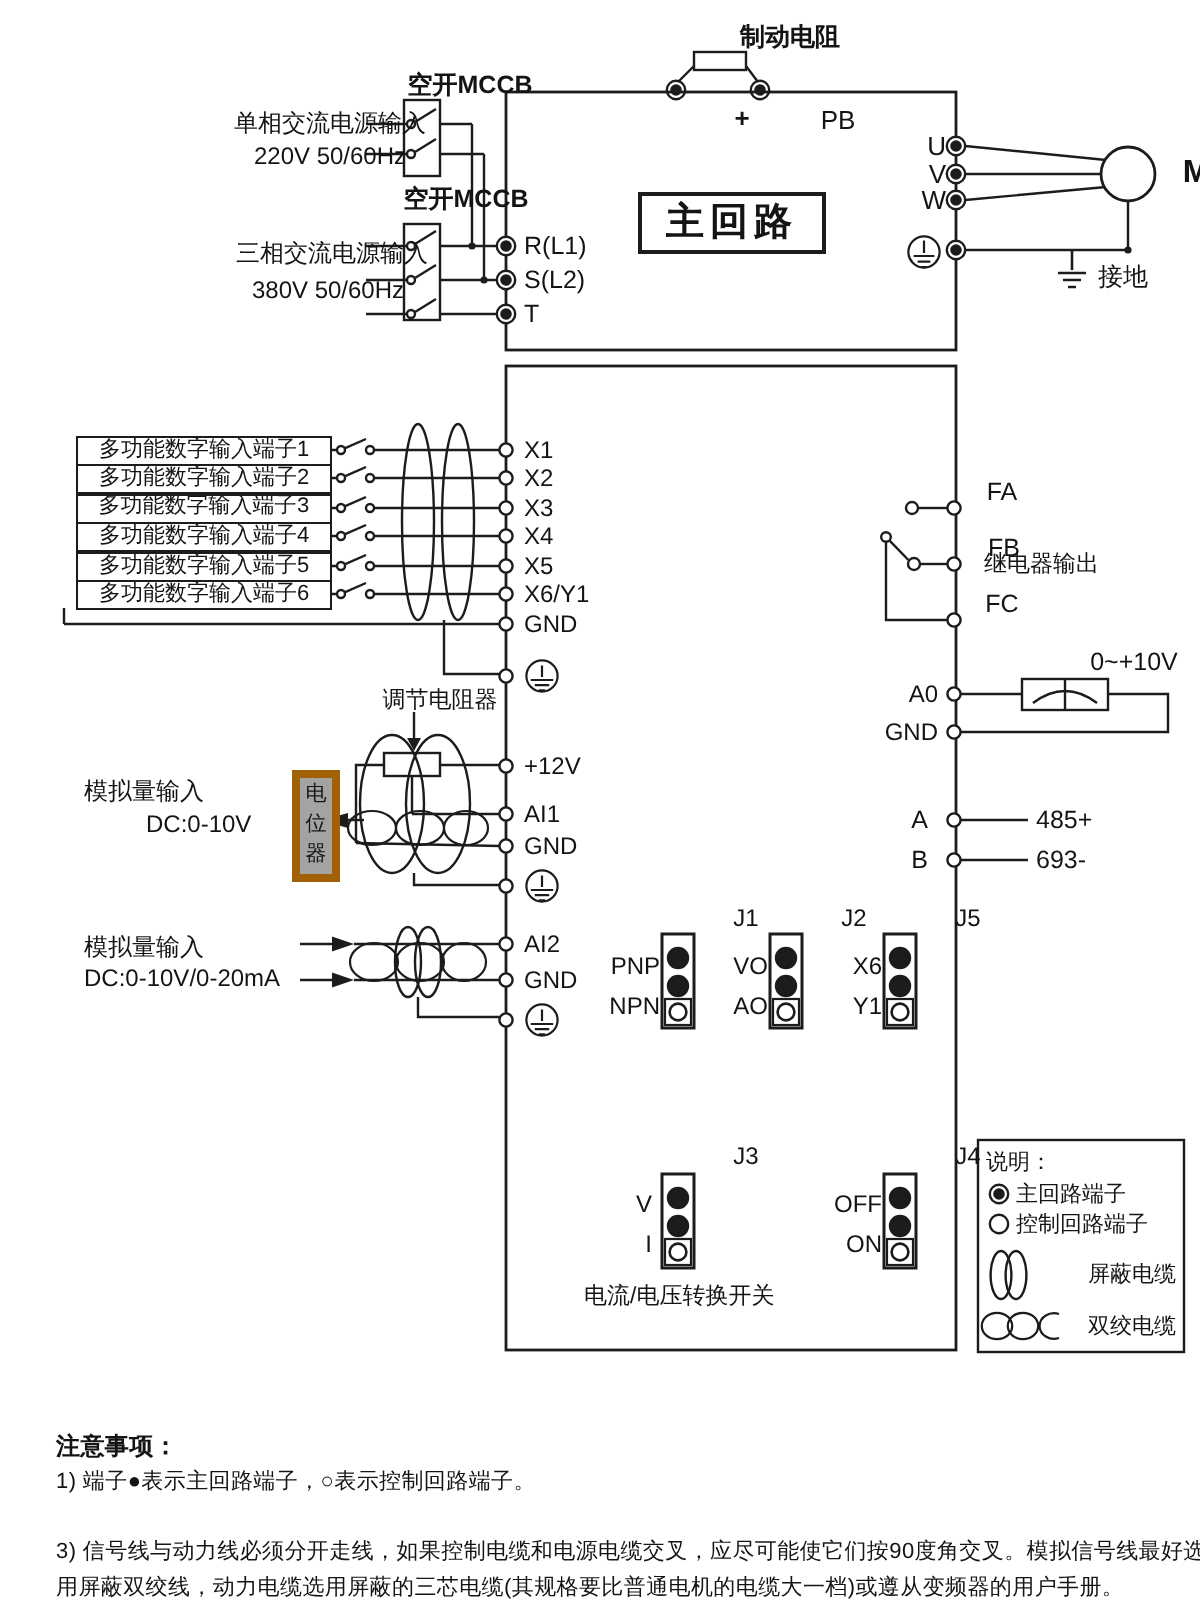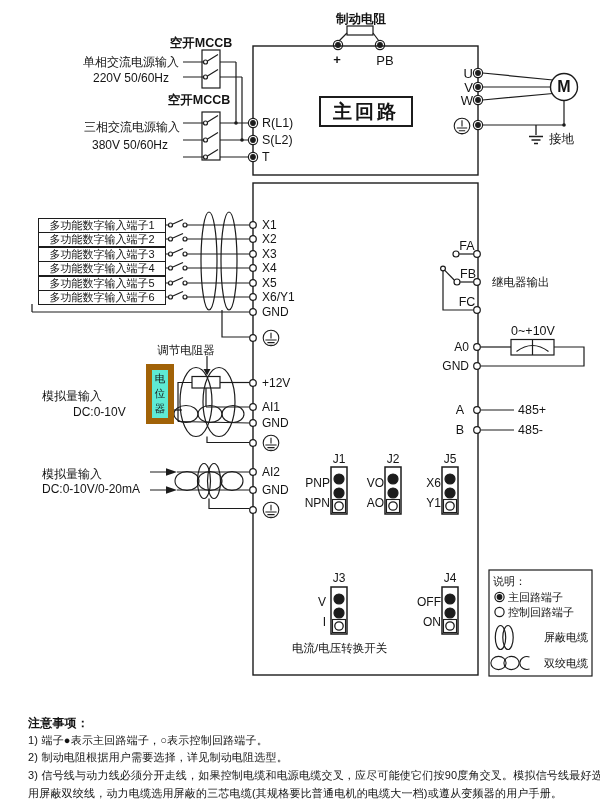--- a/index.html
+++ b/index.html
@@ -1,31 +1,31 @@
 <!DOCTYPE html>
 <html><head>
 <meta charset="utf-8">
 <style>
   html,body{margin:0;padding:0;background:#fff;}
   #stage{position:relative;width:600px;height:812px;background:#ffffff;overflow:hidden;
          font-family:"Liberation Sans","DejaVu Sans",sans-serif;color:#141414;}
   #wires{position:absolute;left:0;top:0;}
   .lbl{position:absolute;white-space:nowrap;color:#141414;}
-  .c{transform:translate(-50%,-50%);}
+  .c{transform:translate(-50%,-50%);margin-left:34px;}
   .l{transform:translate(0,-50%);}
   .r{transform:translate(-100%,-50%);} .s11{font-size:11px;} .s115{font-size:11.5px;}
   .s12{font-size:12px;} .s125{font-size:12.5px;} .s13{font-size:13px;}
   .bold{font-weight:bold;}
   .dibox{position:absolute;left:38px;width:126px;height:13px;border:1px solid #1c1c1c;
          font-size:11px;line-height:13px;text-align:center;background:#fff;overflow:hidden;}
   .title-box{position:absolute;border:2px solid #1c1c1c;text-align:center;font-weight:bold;background:#fff;}
   #main-title{left:319px;top:96px;width:90px;height:27px;font-size:19px;line-height:27px;letter-spacing:3px;}
   #ctrl-title{left:303px;top:193px;width:121px;height:30px;font-size:22px;line-height:30px;letter-spacing:2px;}
-  .potbox{position:absolute;left:146px;top:364px;width:16px;height:47px;border:6px solid #a16207;
-          font-size:10.5px;line-height:15px;text-align:center;word-break:break-all;background:#5eead4;padding-top:1px;}
+  .potbox{position:absolute;left:146px;top:385px;width:16px;height:47px;border:4px solid #a16207;
+          font-size:10.5px;line-height:15px;text-align:center;word-break:break-all;background:#a3a3a3;padding-top:1px;}
   .note{position:absolute;left:28px;font-size:11px;white-space:nowrap;letter-spacing:0.2px;}
 </style>
 </head>
 <body>
 
 <div id="stage">
 
 <svg id="wires" width="600" height="812" viewBox="0 0 600 812">
   <g stroke="#1c1c1c" stroke-width="1.2" fill="none">
 
@@ -322,21 +322,21 @@
 <div class="title-box" id="main-title">主回路</div>
 <div class="lbl r s13" style="left:473px;top:73px;">U</div>
 <div class="lbl r s13" style="left:473px;top:87px;">V</div>
 <div class="lbl r s13" style="left:473px;top:100px;">W</div>
 <div class="lbl c bold" style="left:564px;top:87px;font-size:16px;">M</div>
 <div class="lbl l s125" style="left:549px;top:139px;">接地</div>
 
 
 <div class="dibox" style="top:218px;">多功能数字输入端子1</div>
 <div class="dibox" style="top:232px;">多功能数字输入端子2</div>
-<div class="dibox" style="top:247px;">多功能数字输入端子3</div>
+<div class="dibox" style="top:247px;font-family:Liberation Mono, monospace;">多功能数字输入端子3</div>
 <div class="dibox" style="top:261px;">多功能数字输入端子4</div>
 <div class="dibox" style="top:276px;">多功能数字输入端子5</div>
 <div class="dibox" style="top:290px;">多功能数字输入端子6</div>
 
 <div class="lbl l s12" style="left:262px;top:225px;">X1</div>
 <div class="lbl l s12" style="left:262px;top:239px;">X2</div>
 <div class="lbl l s12" style="left:262px;top:254px;">X3</div>
 <div class="lbl l s12" style="left:262px;top:268px;">X4</div>
 <div class="lbl l s12" style="left:262px;top:283px;">X5</div>
 <div class="lbl l s12" style="left:262px;top:297px;">X6/Y1</div>
@@ -360,21 +360,21 @@
 <div class="lbl c s125" style="left:467px;top:302px;">FC</div>
 <div class="lbl l s115" style="left:492px;top:282px;">继电器输出</div>
 
 <div class="lbl c s125" style="left:533px;top:331px;text-align:right;">0~+10V</div>
 <div class="lbl r s12" style="left:469px;top:347px;">A0</div>
 <div class="lbl r s12" style="left:469px;top:366px;">GND</div>
 
 <div class="lbl r s125" style="left:464px;top:410px;">A</div>
 <div class="lbl r s125" style="left:464px;top:430px;">B</div>
 <div class="lbl l s125" style="left:518px;top:410px;">485+</div>
-<div class="lbl l s125" style="left:518px;top:430px;">485-</div>
+<div class="lbl l s125" style="left:518px;top:430px;">693-</div>
 
 <div class="lbl c s12" style="left:339px;top:459px;">J1</div>
 <div class="lbl r s12" style="left:330px;top:483px;">PNP</div>
 <div class="lbl r s12" style="left:330px;top:503px;">NPN</div>
 <div class="lbl c s12" style="left:393px;top:459px;">J2</div>
 <div class="lbl r s12" style="left:384px;top:483px;">VO</div>
 <div class="lbl r s12" style="left:384px;top:503px;">AO</div>
 <div class="lbl c s12" style="left:450px;top:459px;">J5</div>
 <div class="lbl r s12" style="left:441px;top:483px;">X6</div>
 <div class="lbl r s12" style="left:441px;top:503px;">Y1</div>
@@ -387,17 +387,16 @@
 <div class="lbl l s115" style="left:292px;top:648px;">电流/电压转换开关</div>
 
 <div class="lbl l s11" style="left:493px;top:581px;">说明：</div>
 <div class="lbl l s11" style="left:508px;top:597px;">主回路端子</div>
 <div class="lbl l s11" style="left:508px;top:612px;">控制回路端子</div>
 <div class="lbl r s11" style="left:588px;top:637px;">屏蔽电缆</div>
 <div class="lbl r s11" style="left:588px;top:663px;">双绞电缆</div>
 
 <div class="note bold" style="top:715px;font-size:12px;">注意事项：</div>
 <div class="note" style="top:733px;">1) 端子●表示主回路端子，○表示控制回路端子。</div>
-<div class="note" style="top:750px;">2) 制动电阻根据用户需要选择，详见制动电阻选型。</div>
 <div class="note" style="top:768px;">3) 信号线与动力线必须分开走线，如果控制电缆和电源电缆交叉，应尽可能使它们按90度角交叉。模拟信号线最好选</div>
 <div class="note" style="top:786px;">用屏蔽双绞线，动力电缆选用屏蔽的三芯电缆(其规格要比普通电机的电缆大一档)或遵从变频器的用户手册。</div>
 
 </div>
 
 </body></html>

